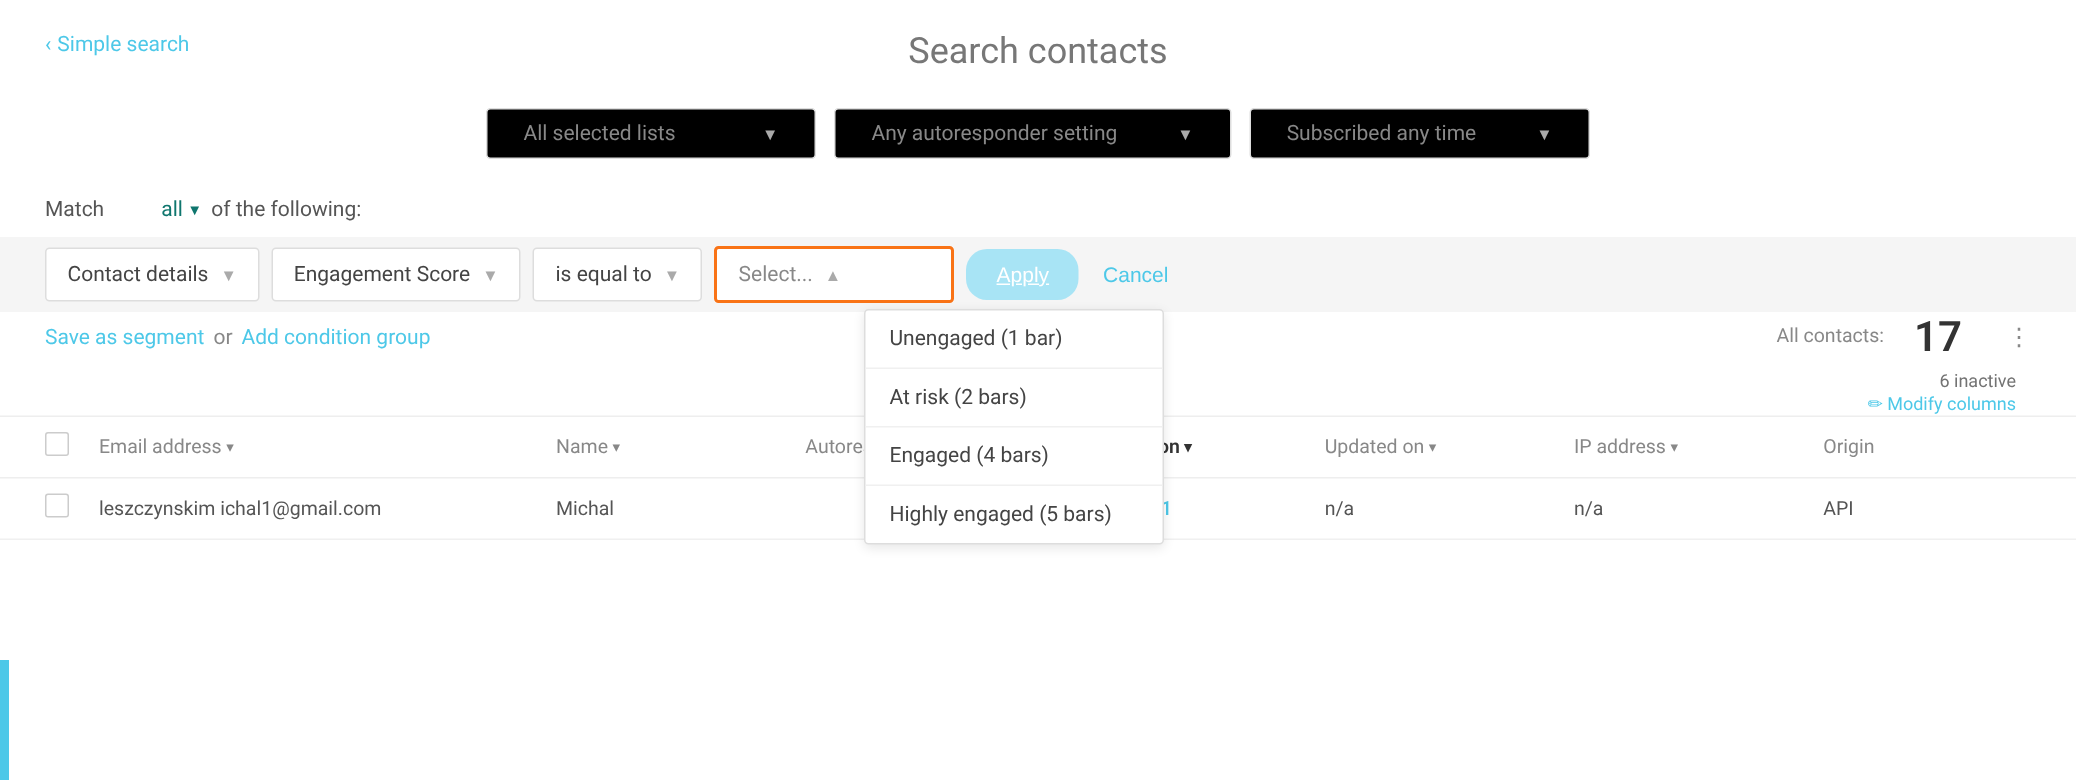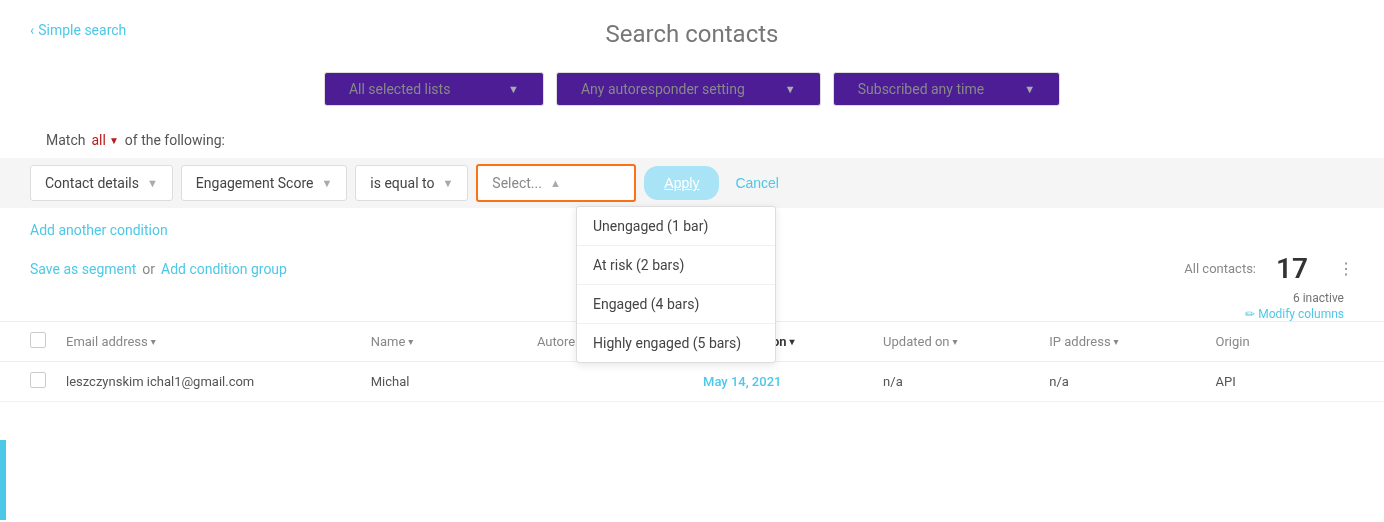--- a/index.html
+++ b/index.html
@@ -53,47 +53,48 @@
     }
 
     .filter-select {
       display: flex;
       align-items: center;
       border: 1px solid #ddd;
       border-radius: 3px;
       padding: 8px 24px;
       color: #888;
       cursor: pointer;
-      background: #4c1d95;
+      background: #000000;
       min-width: 220px;
       margin: 0 6px;
       justify-content: space-between;
       gap: 32px;
     }
     .filter-select .chevron {
       color: #aaa;
       font-size: 11px;
       margin-left: 8px;
     }
 
     
     .match-row {
-      padding: 16px 46px 10px;
+      padding: 16px 30px 10px;
       display: flex;
       align-items: center;
       gap: 6px;
       font-size: 14px;
       color: #555;
     }
     .match-link {
-      color: #b91c1c;
+      color: #0f766e;
       cursor: pointer;
       display: flex;
       align-items: center;
       gap: 3px;
+      margin-left: 32px;
     }
     .match-link .chevron-small {
       font-size: 10px;
     }
 
     
     .condition-row {
       display: flex;
       align-items: center;
       padding: 6px 30px;
@@ -334,23 +335,20 @@
     <button class="cancel-btn">Cancel</button>
 
     <div class="dropdown-container">
       <div class="dropdown-item">Unengaged (1 bar)</div>
       <div class="dropdown-item">At risk (2 bars)</div>
       <div class="dropdown-item">Engaged (4 bars)</div>
       <div class="dropdown-item">Highly engaged (5 bars)</div>
     </div>
   </div>
 
-  <div class="links-row">
-    <span class="link-text">Add another condition</span>
-  </div>
 
   <div class="links-row" style="padding-top:0;">
     <span class="link-text">Save as segment</span>
     <span class="link-sep">or</span>
     <span class="link-text">Add condition group</span>
 
     <div style="margin-left:auto; display:flex; align-items:center; gap:20px;">
       <span style="color:#888;font-size:13px;">All contacts:</span>
       <span class="all-contacts-count">17</span>
       <span class="three-dots">⋮</span>

